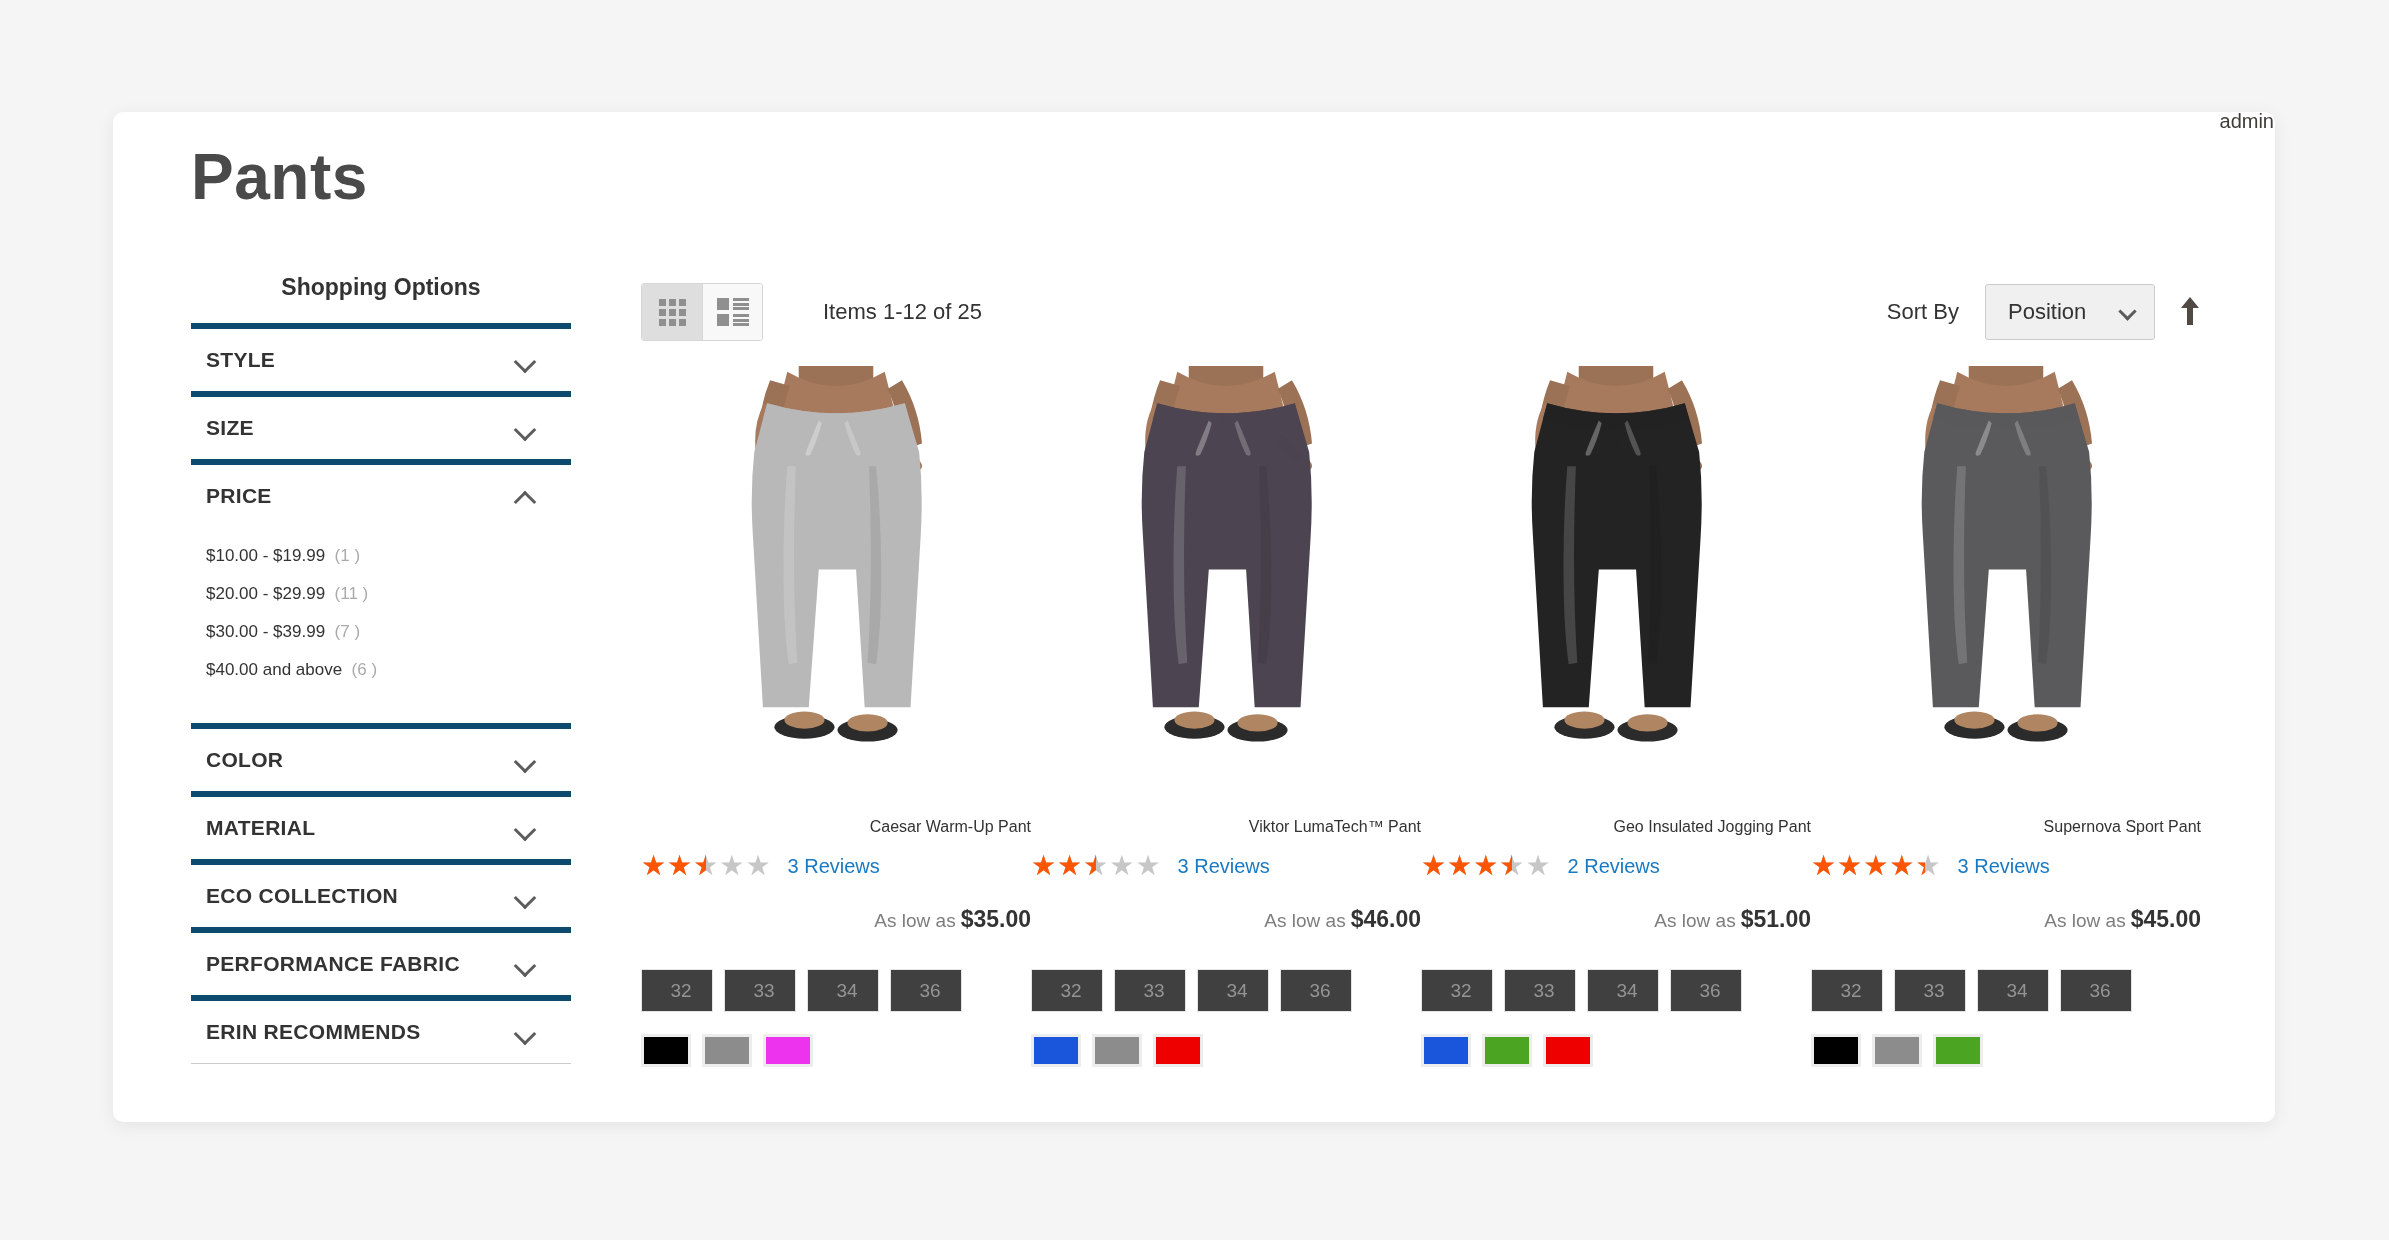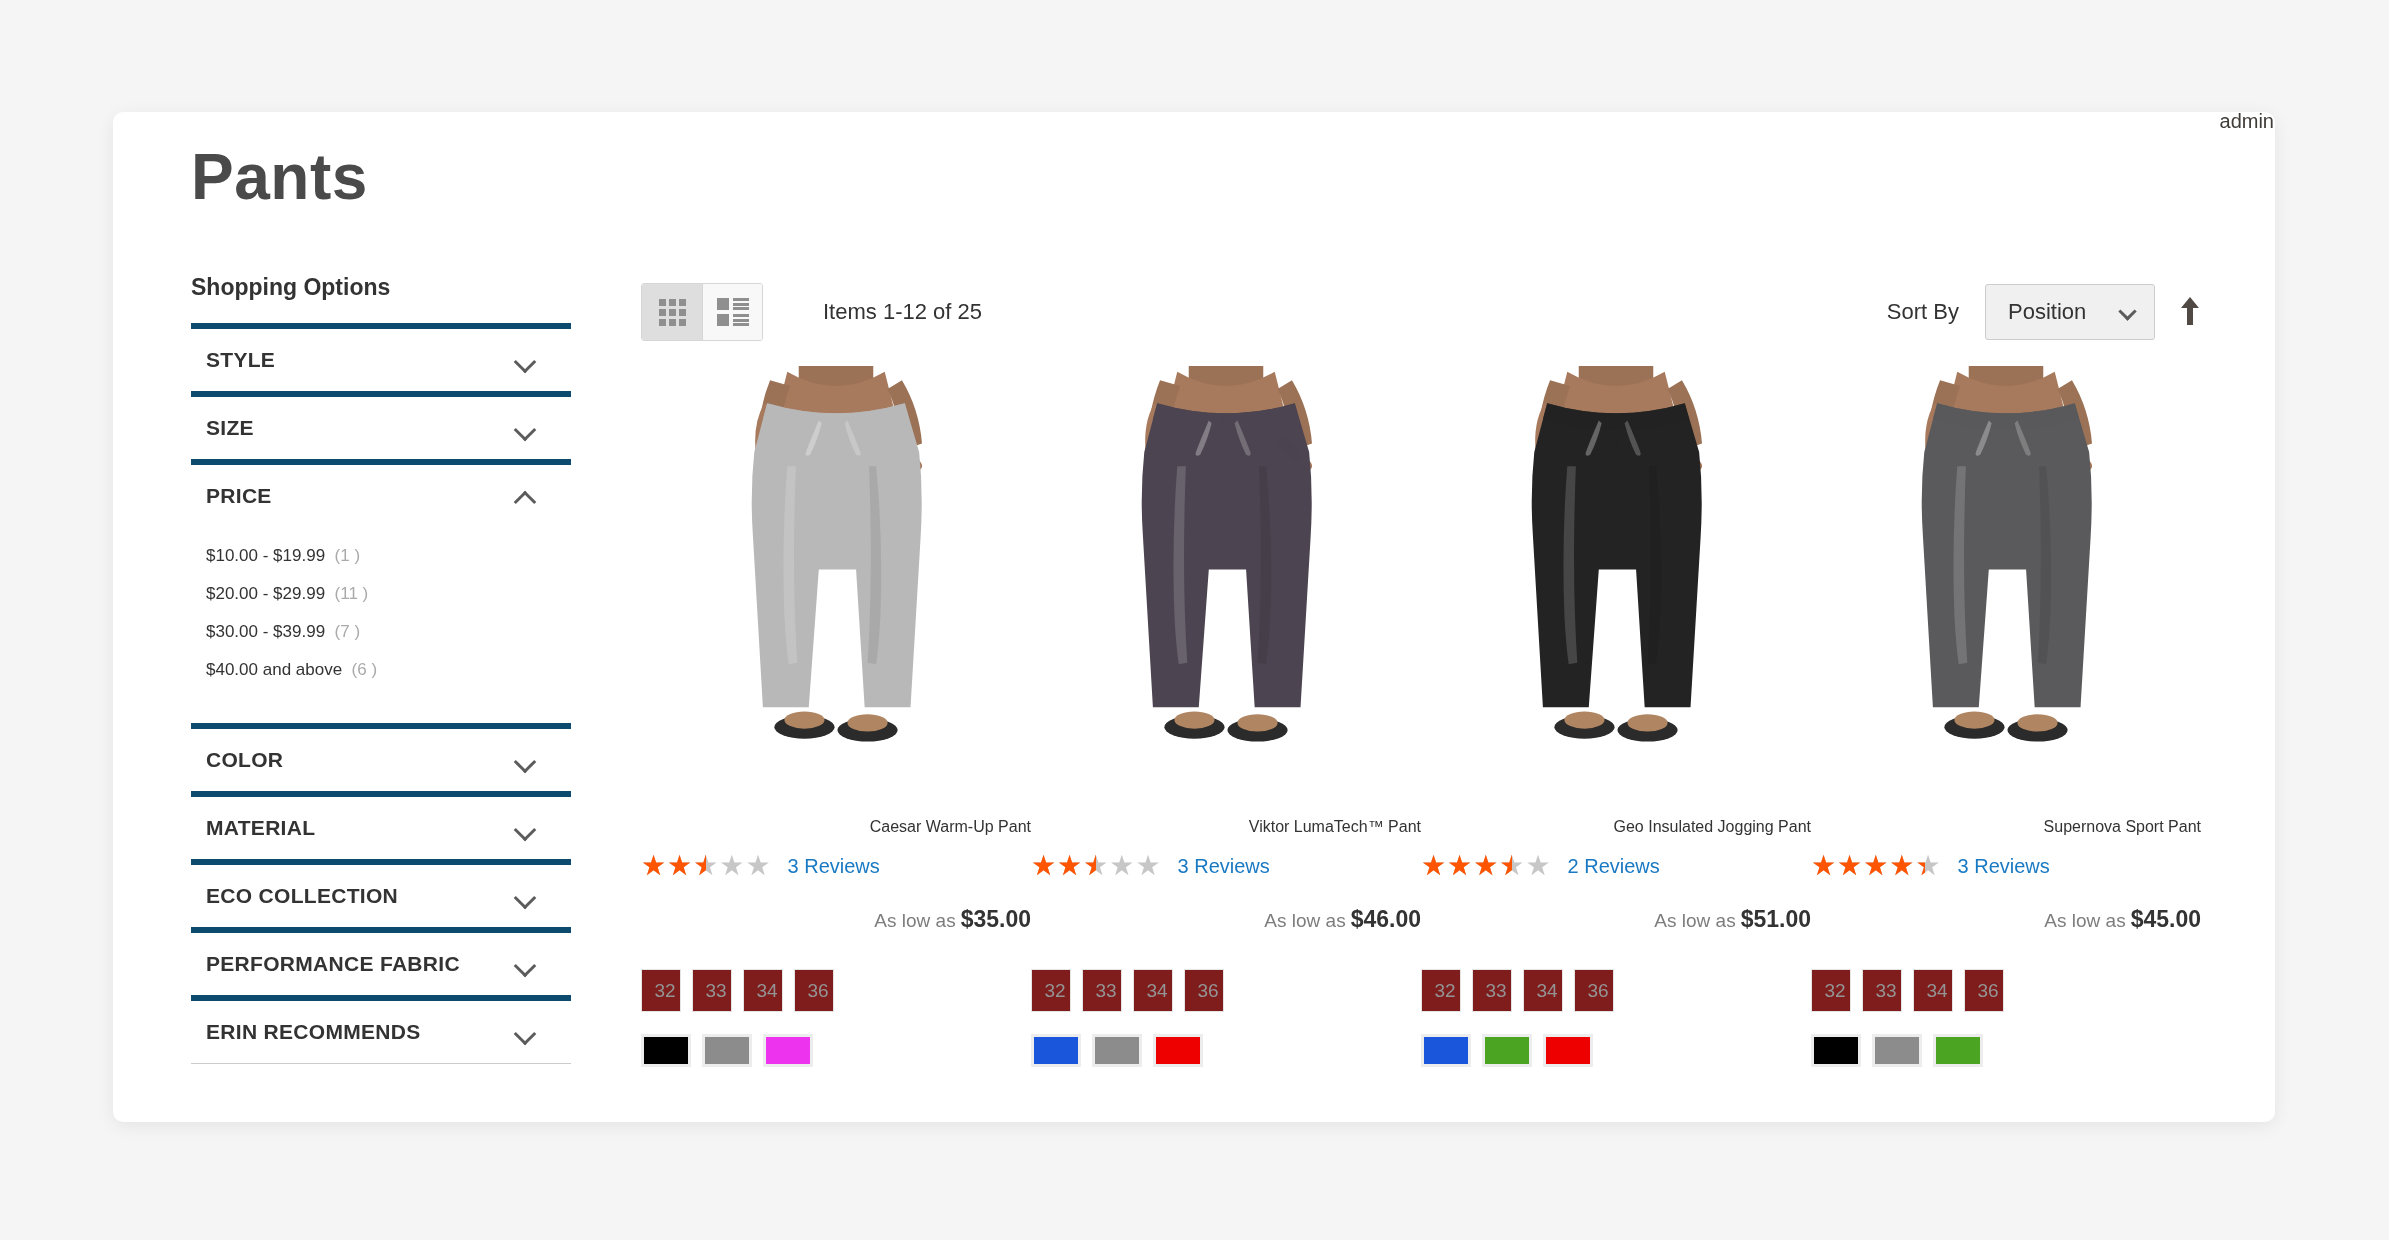--- a/index.html
+++ b/index.html
@@ -49,20 +49,21 @@
   }
 
   
   .sidebar { width: 380px; flex-shrink: 0; }
 
   .sidebar-heading {
     font-size: 23px;
     font-weight: bold;
     color: #333333;
     padding-bottom: 22px;
+    text-align: center;
   }
 
   .filter-group {
     border-top: 6px solid #0c4a6e;
   }
 
   .filter-head {
     display: flex;
     align-items: center;
     justify-content: space-between;
@@ -284,23 +285,23 @@
     margin-left: 5px;
   }
 
   .sizes {
     display: flex;
     gap: 11px;
     margin-top: 36px;
   }
 
   .size-sw {
-    width: 40px;
+    width: 72px;
     height: 43px;
-    background: #7f1d1d;
+    background: #404040;
     border: 1px solid #e4e4e4;
     display: flex;
     align-items: center;
     justify-content: center;
     font-size: 19px;
     color: #949494;
     cursor: pointer;
     padding-left: 8px;
   }
 

